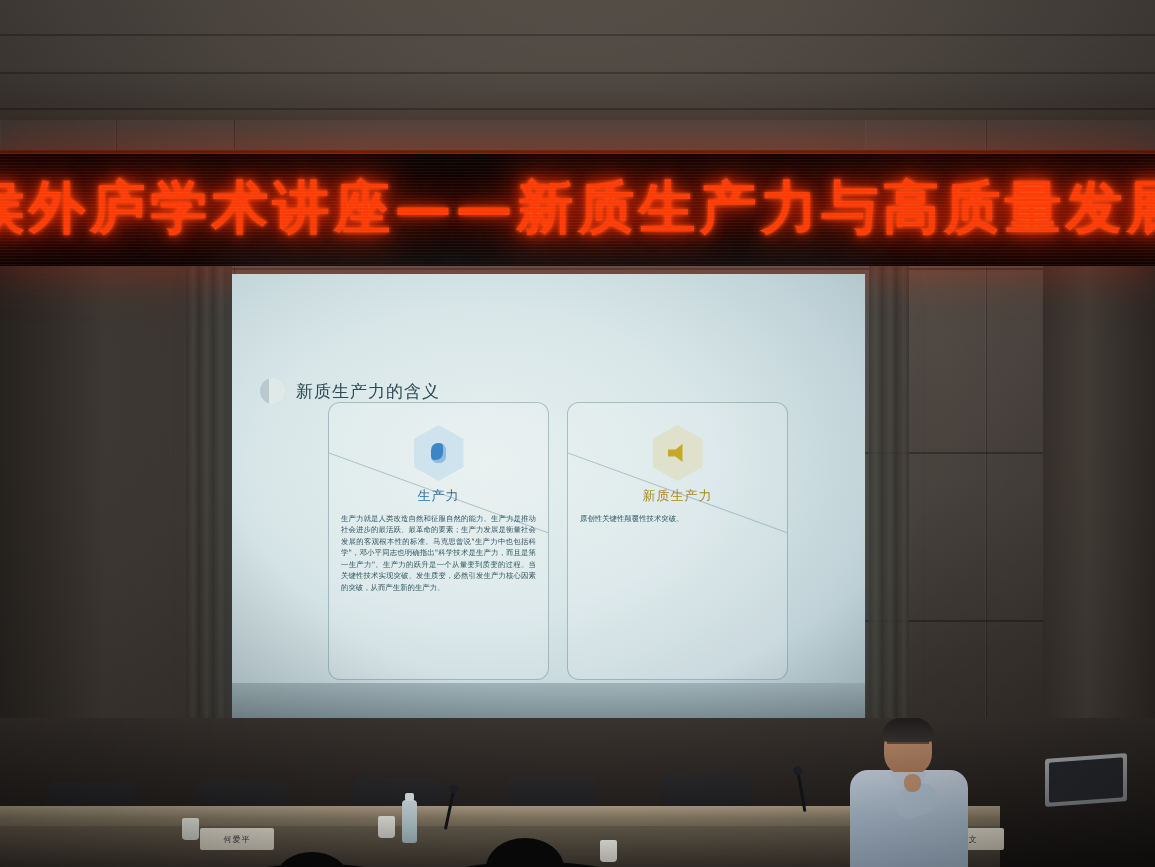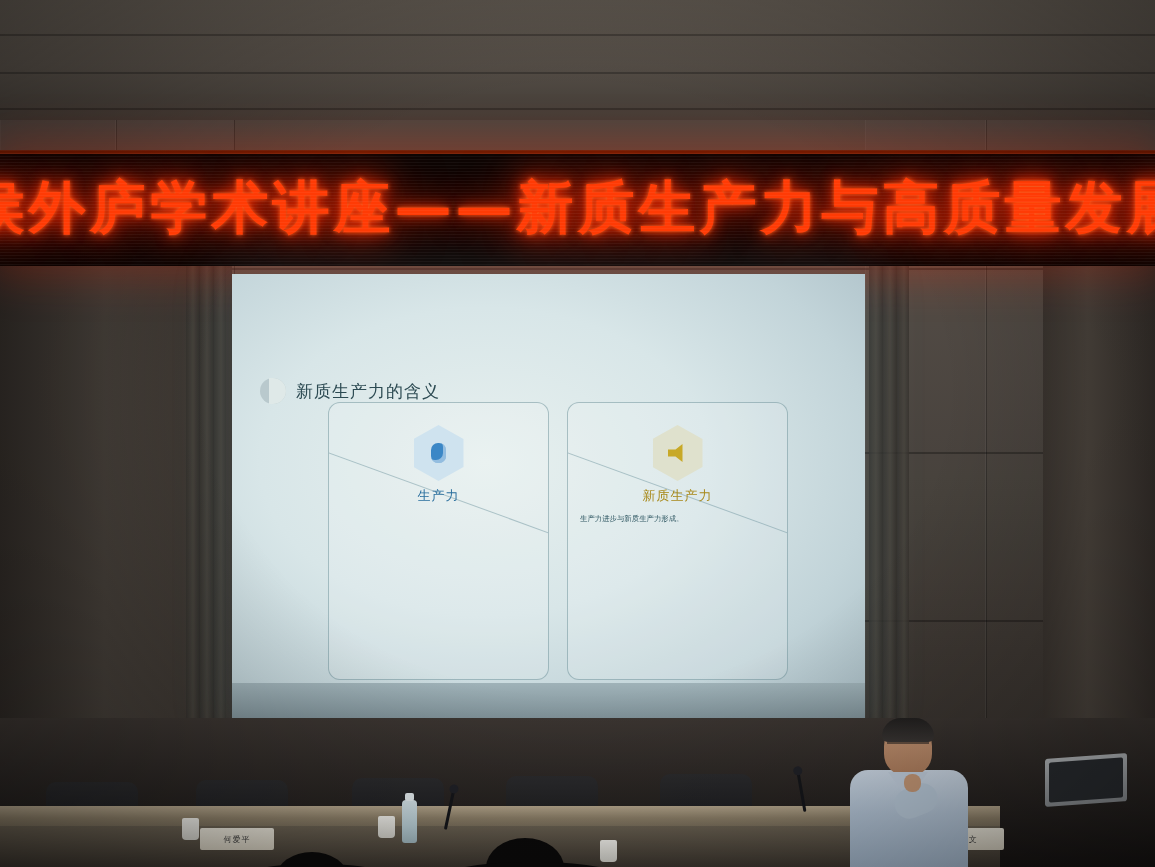--- a/index.html
+++ b/index.html
@@ -488,30 +488,33 @@
         </div>
 
         <div class="cards">
 
           <div class="card">
             <div class="card-diag"></div>
             <div class="hex hex-blue">
               <span class="hex-inner-blue"></span>
             </div>
             <div class="card-label label-blue">生产力</div>
+            <div class="card-body">
+              <p>生产力就是人类改造自然和征服自然的能力。生产力是推动社会进步的最活跃、最革命的要素；生产力发展是衡量社会发展的客观根本性的标准。马克思曾说"生产力中也包括科学"，邓小平同志也明确指出"科学技术是生产力，而且是第一生产力"。生产力的跃升是一个从量变到质变的过程。当关键性技术实现突破、发生质变，必然引发生产力核心因素的突破，从而产生新的生产力。</p>
+            </div>
           </div>
 
           <div class="card">
             <div class="card-diag"></div>
             <div class="hex hex-gold">
               <span class="hex-inner-gold"></span>
             </div>
             <div class="card-label label-gold">新质生产力</div>
             <div class="card-body">
-              <p>生产力进步与新质生产力形成。</p>
+              <p>原创性关键性颠覆性技术突破。</p>
             </div>
           </div>
 
         </div>
       </div>
       <div class="screen-bottom-bar"></div>
     </div>
   </div>
 
   <div class="stage"></div>

